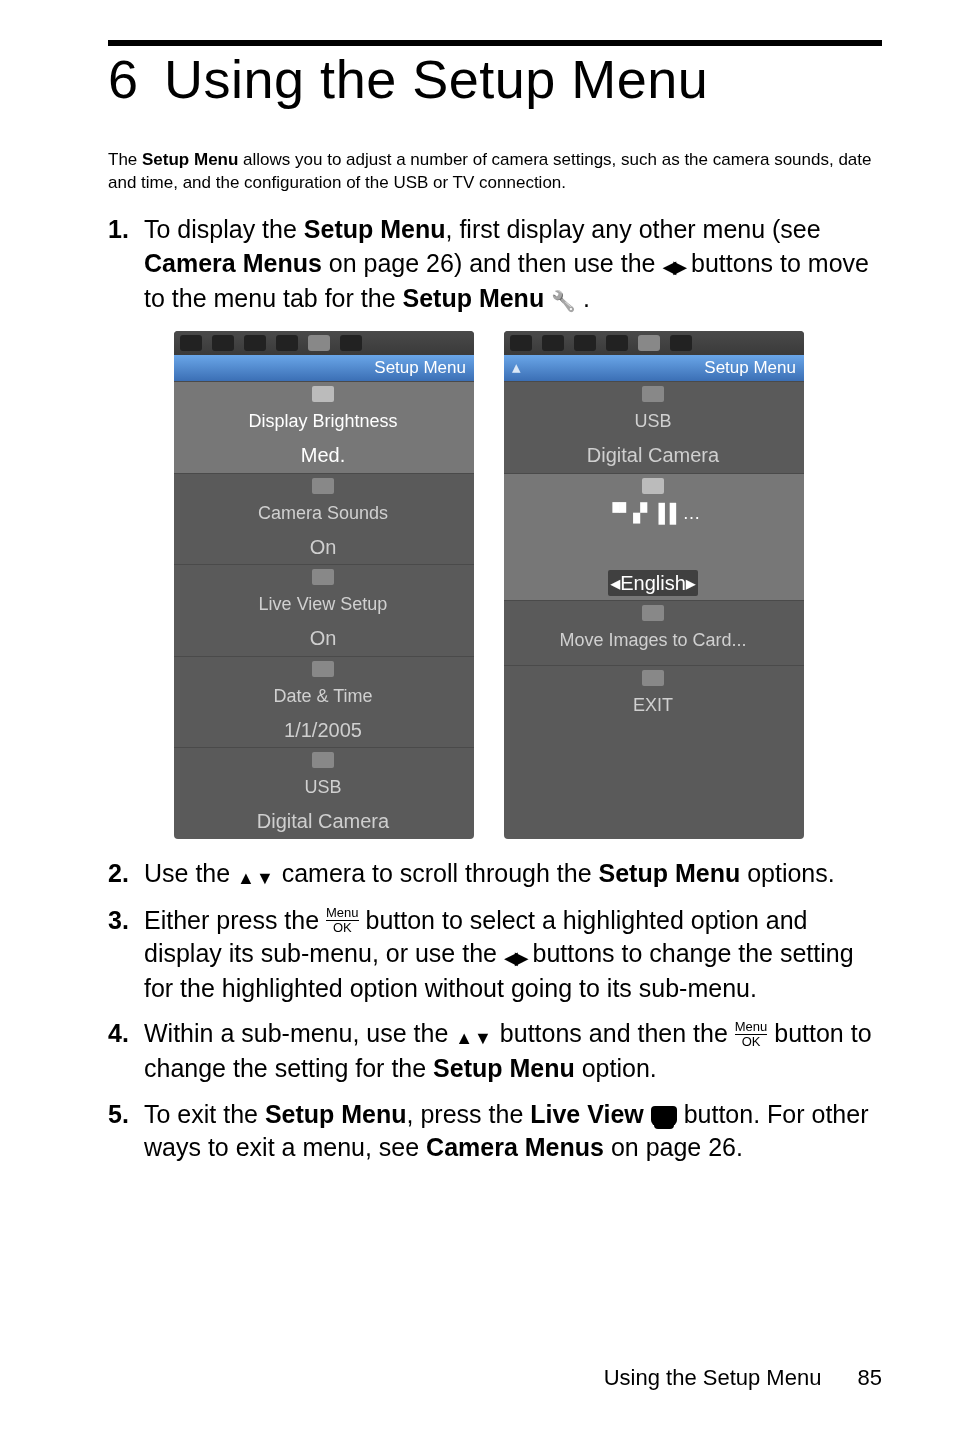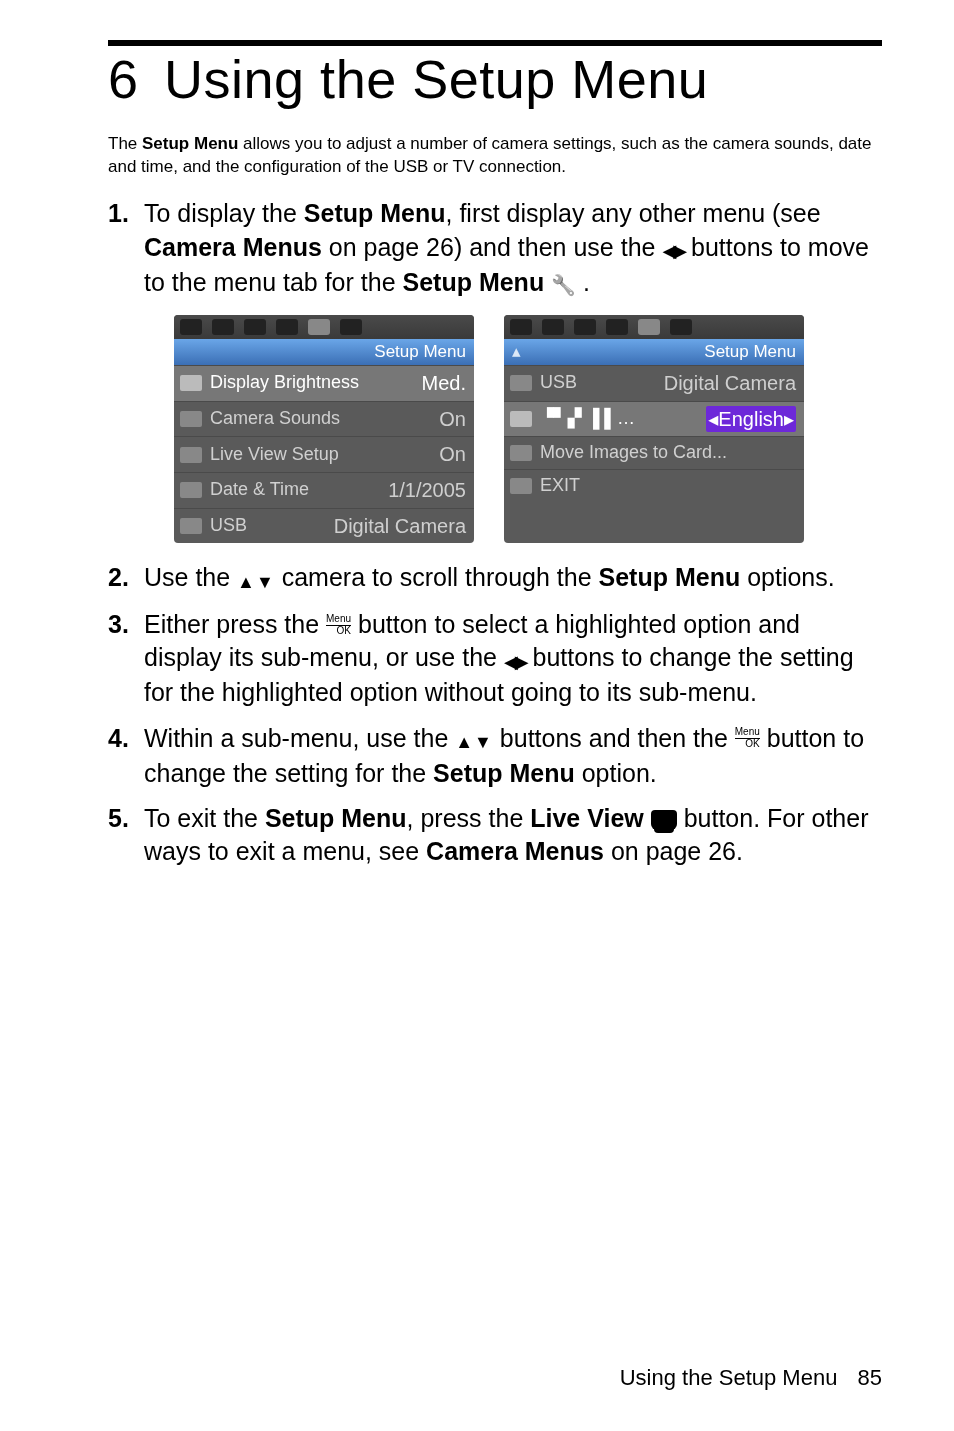--- a/index.html
+++ b/index.html
@@ -19,21 +19,21 @@
     position: relative;
   }
   .toprule {
     height: 6px;
     background: #000;
     margin-bottom: 4px;
   }
   h1.chapter {
     font-size: 54px;
     font-weight: 400;
-    margin: 0 0 24px 0;
+    margin: 0 0 40px 0;
     letter-spacing: 0.5px;
     line-height: 1.1;
   }
   h1.chapter .chnum {
     display: inline-block;
     margin-right: 10px;
   }
   p.intro {
     font-size: 17px;
     line-height: 1.35;
@@ -105,20 +105,21 @@
   }
   .rows {
     padding: 0;
   }
   .row {
     display: flex;
     align-items: center;
     padding: 4px 8px 4px 6px;
     gap: 8px;
     border-top: 1px solid #4a4a4a;
+    flex-direction: column;
   }
   .row.sel {
     background: #777;
     color: #fff;
   }
   .row .ico {
     width: 22px;
     height: 16px;
     background: #888;
     border-radius: 2px;
@@ -135,55 +136,56 @@
     overflow: hidden;
     text-overflow: ellipsis;
   }
   .row .val {
     color: #cfcfcf;
     font-size: 20px;
     white-space: nowrap;
   }
   .row.sel .val { color:#fff; }
   .row .val.eng {
-    background: #6d28d9;
+    background: #404040;
     padding: 0 2px;
     border-radius: 2px;
+    margin-top: 36px;
   }
   .inline-icon {
     display: inline-block;
     vertical-align: middle;
   }
   .arrows-lr::before {
     content: "◀▶";
     font-size: 18px;
     letter-spacing: -3px;
   }
   .arrows-ud::before {
     content: "▲▼";
     font-size: 18px;
     letter-spacing: 1px;
   }
   .menu-ok {
     display: inline-block;
-    font-size: 10px;
+    font-size: 13px;
     line-height: 1;
     vertical-align: middle;
     border-bottom: none;
     position: relative;
     top: -2px;
   }
   .menu-ok .m {
     border-bottom: 1px solid #000;
     display: block;
     padding: 0 0 1px 0;
   }
   .menu-ok .o {
     display: block;
-    text-align: right;
+    text-align: center;
     padding-top: 0;
   }
   .wrench-icon::before {
     content: "🔧";
     font-size: 20px;
     filter: grayscale(100%);
   }
   .live-view-icon {
     display: inline-block;
     width: 26px;
@@ -200,21 +202,21 @@
     background:#000; border-radius:0 0 6px 6px;
   }
   .footer {
     position: absolute;
     bottom: 40px;
     right: 72px;
     font-size: 22px;
     font-weight: 300;
   }
   .footer .pg {
-    margin-left: 14px;
+    margin-left: 30px;
   }
 </style>
 </head>
 <body>
 
 <div class="page">
   <div class="toprule"></div>
   <h1 class="chapter">
     <span class="chnum">6</span>
     <span>Using the Setup Menu</span>

